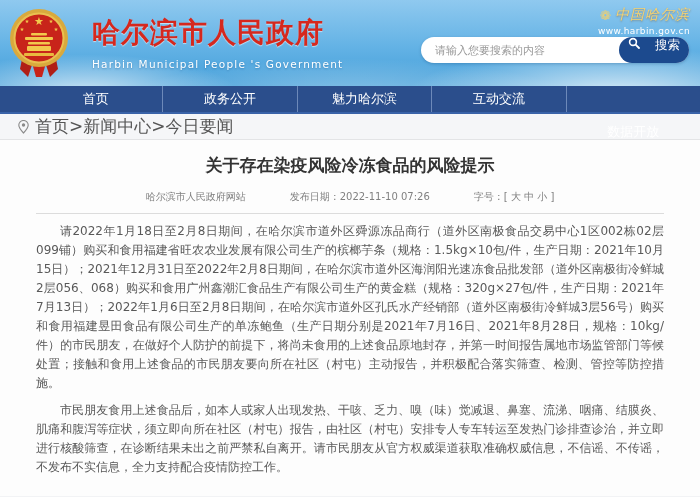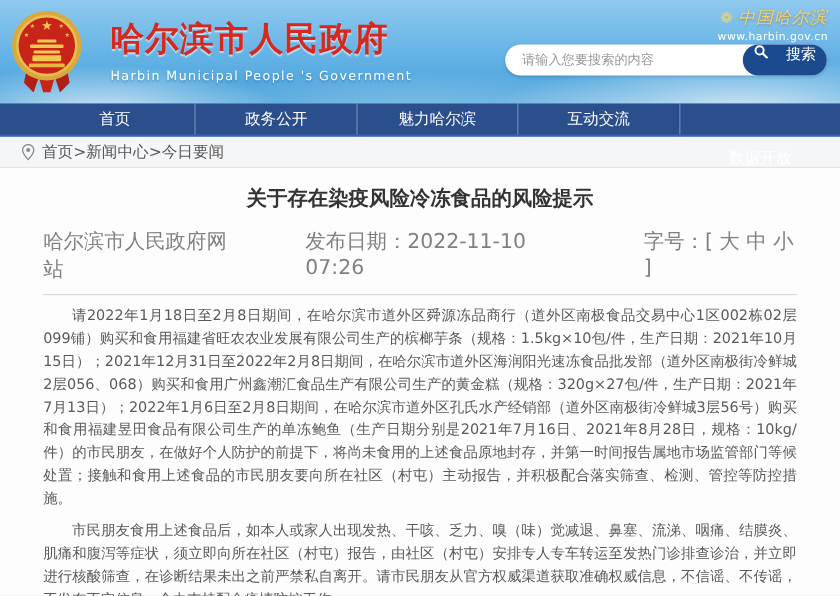--- a/index.html
+++ b/index.html
@@ -37,27 +37,27 @@
   
   .nav { display:flex; height:28px; background:#2b4e8c; border-bottom:2px solid #3a63a8;padding-left:29px; }
   .nav-item { flex:1; display:flex; align-items:center; justify-content:center;
     color:#ffffff; font-size:13px; cursor:pointer; border-right:1px solid rgba(190,210,240,.45); }
   .nav-item:last-child { border-right:none;margin-top:46px; }
 
   
   .crumbbar { height:26px; background:#f5f6f8; border-bottom:1px solid #e3e4e6;
     display:flex; align-items:center; padding-left:18px; gap:6px; }
   .crumbbar svg { display:block; }
-  .crumb-text { font-size:13px; color:#555;text-align:center; }
+  .crumb-text { font-size:17px; color:#555;text-align:center; }
 
   
   .article { background:#fdfdfd; height:356px; padding:14px 36px 0; }
   .a-title { text-align:center; font-size:17px; font-weight:bold; color:#333; }
-  .a-meta { display:flex; justify-content:center; gap:60px; margin-top:13px;
-    font-size:17px; color:#808080; }
+  .a-meta { display:flex; justify-content:center; gap:44px; margin-top:13px;
+    font-size:10px; color:#808080; }
   .a-rule { border:none; border-top:1px solid #dcdcdc; margin-top:9px; }
   .a-body p { font-size:12px; line-height:19px; color:#595959; text-indent:2em;
     margin-top:8px; text-align:justify; }
 </style>
 </head>
 <body>
 
 <div class="banner">
   <svg class="emblem" viewBox="0 0 62 70">
     <polygon points="14,52 24,58 20,70 12,62" fill="#b01f16"></polygon>

